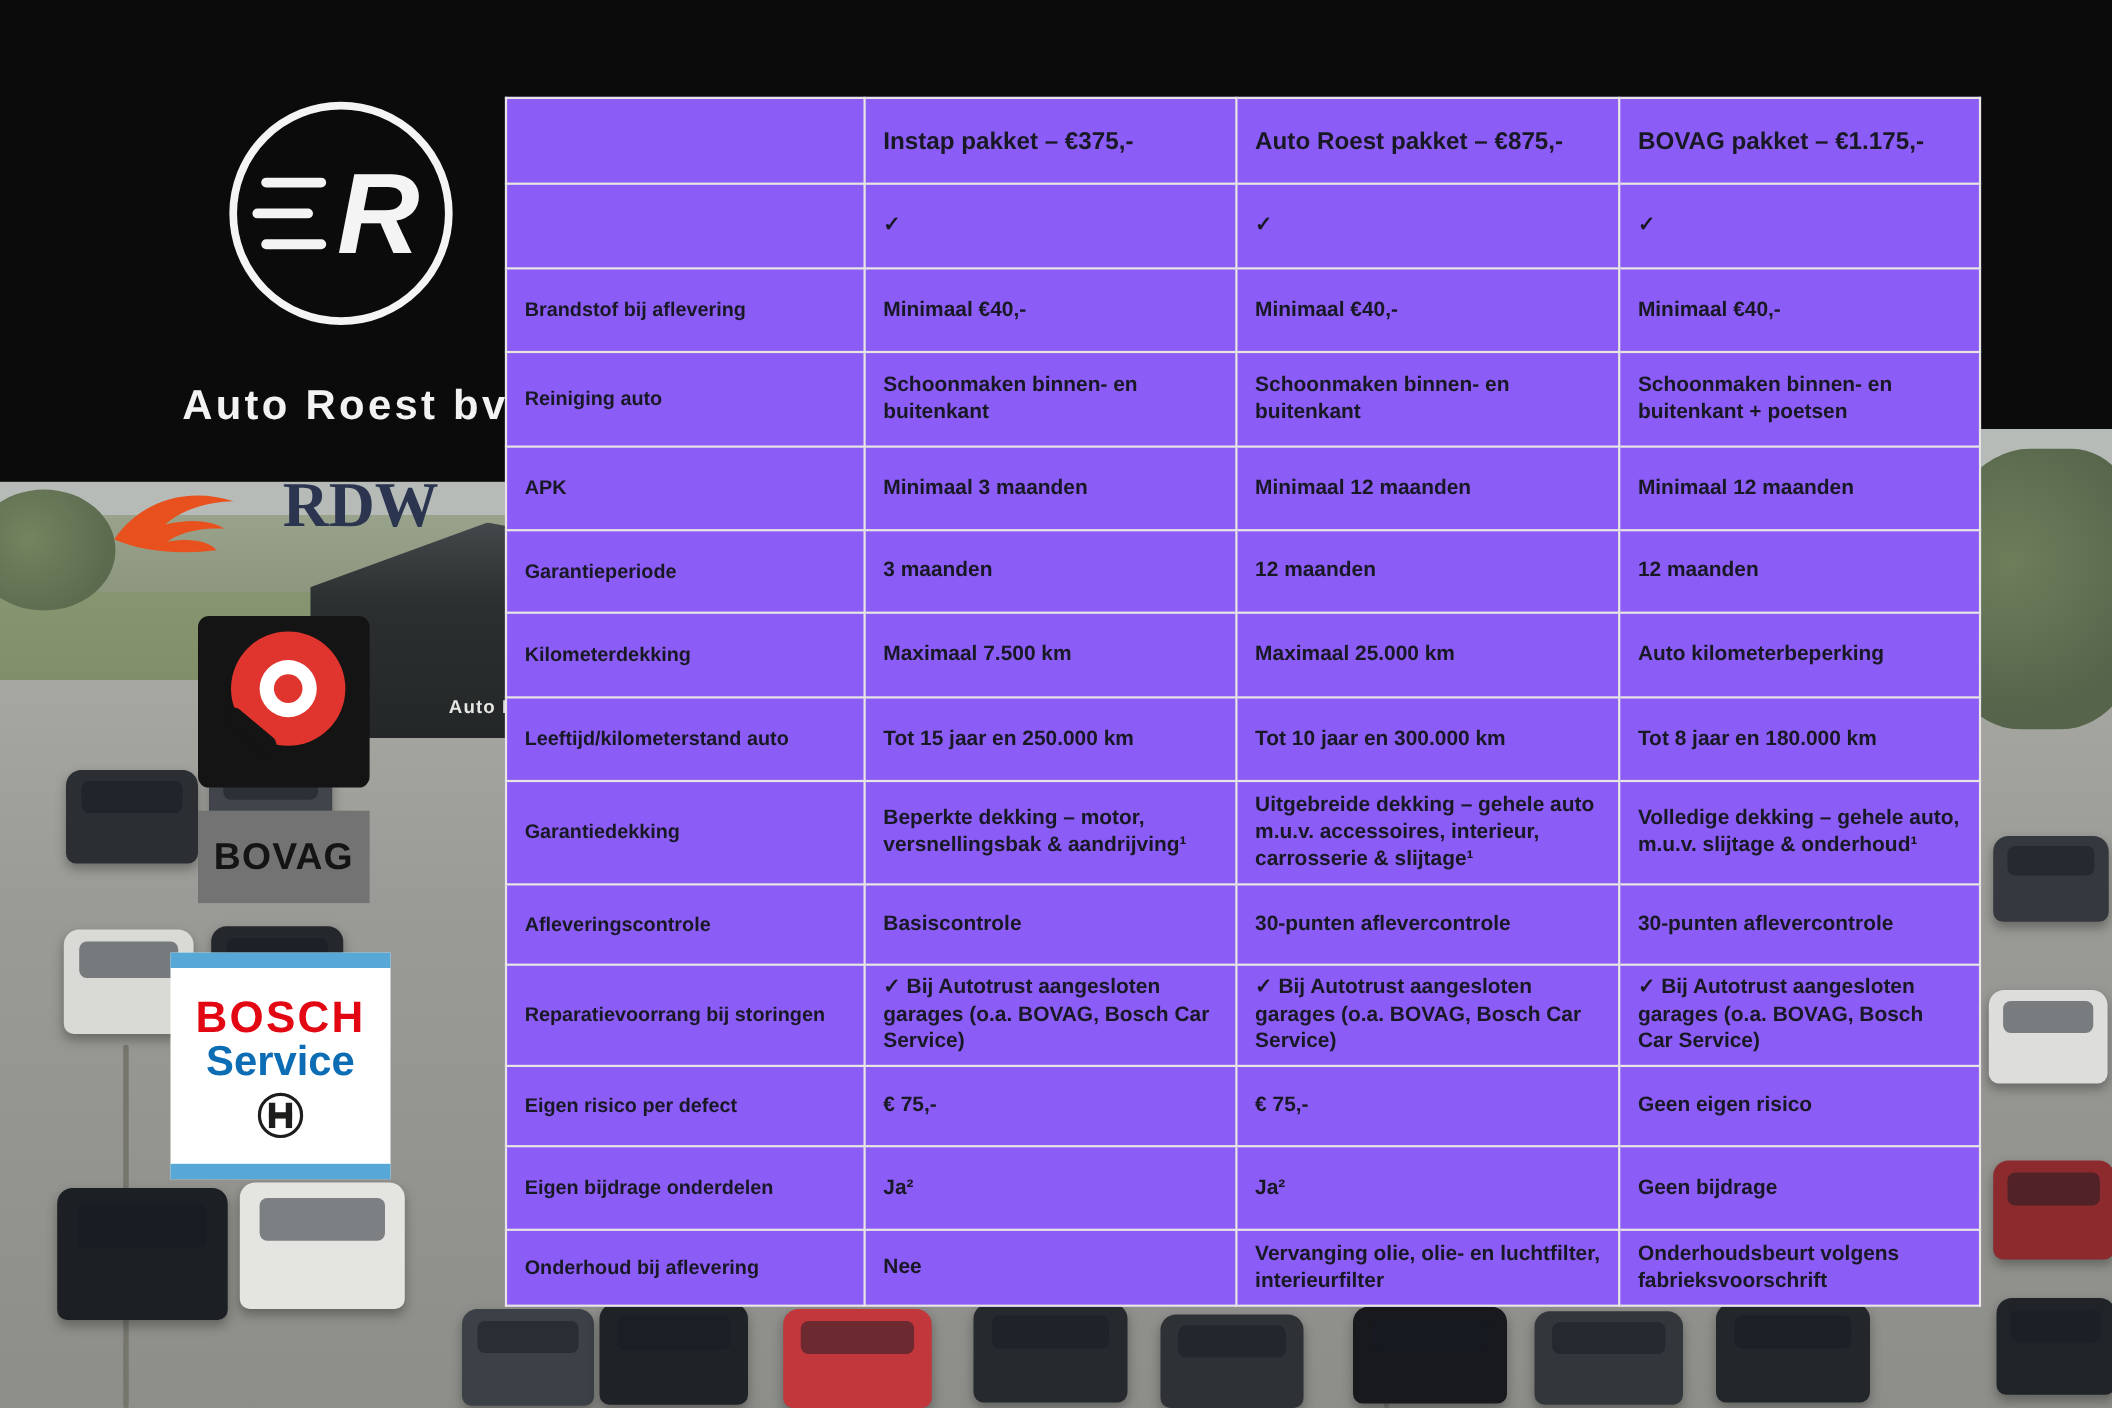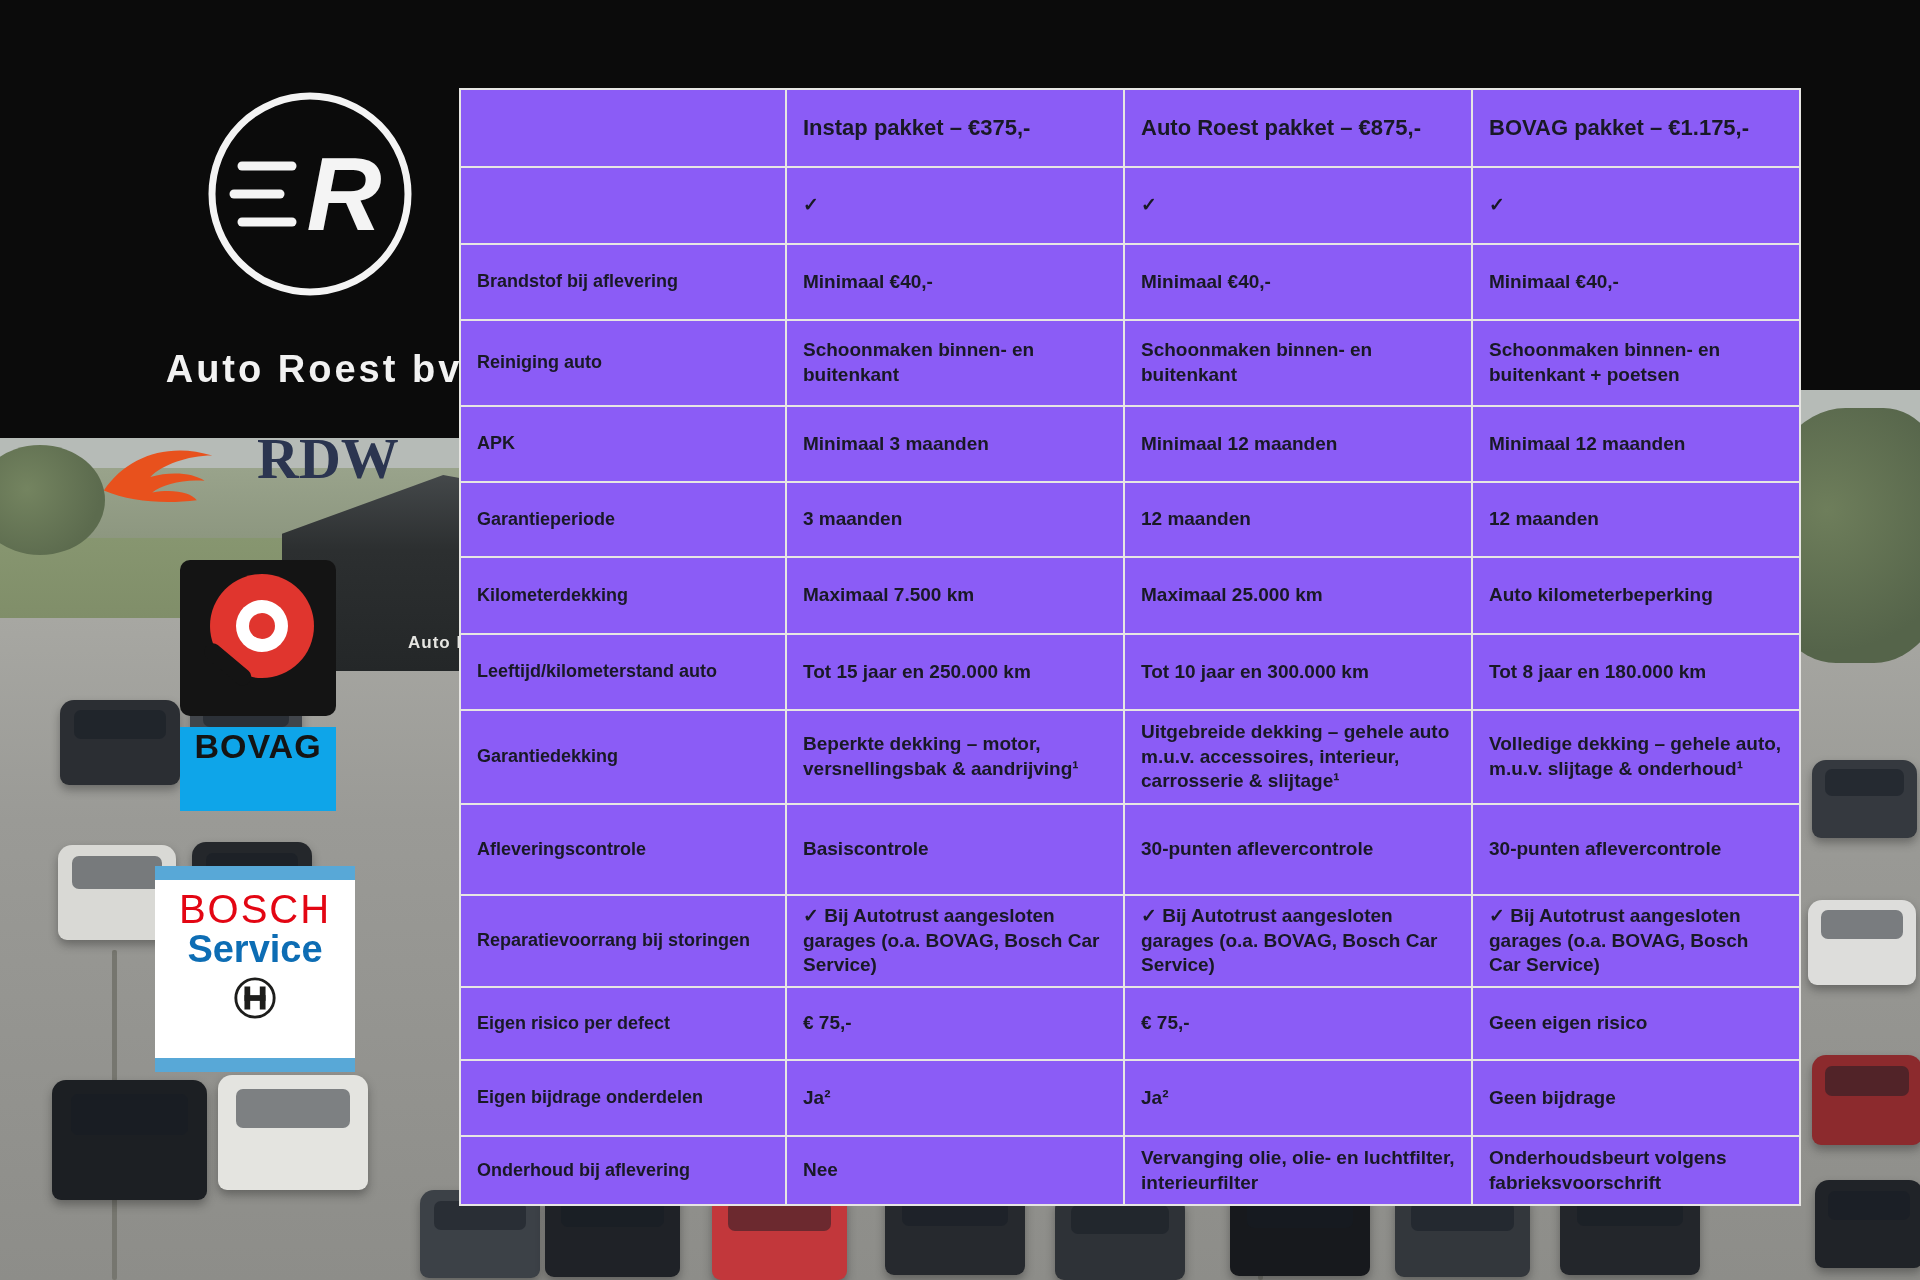--- a/index.html
+++ b/index.html
@@ -41,50 +41,50 @@
   
   .rdw{position:absolute;left:98px;top:430px;width:310px;height:100px;
     display:flex;align-items:flex-start;gap:4px}
   .rdw-mark{width:155px;height:88px;flex:0 0 auto}
   .rdw-text{font-family:"Liberation Serif",serif;font-weight:bold;font-size:58px;
     color:#2b3550;line-height:1}
 
   .bovag{position:absolute;left:180px;top:560px;width:156px}
   .bovag-mark{width:156px;height:156px;background:#141414;border-radius:10px;
     display:flex;align-items:center;justify-content:center}
-  .bovag-band{margin-top:11px;width:156px;height:84px;background:#0ea5e9;
-    display:flex;align-items:flex-start;justify-content:center}
+  .bovag-band{margin-top:21px;width:156px;height:84px;background:#737373;
+    display:flex;align-items:center;justify-content:center}
   .bovag-text{font-size:34px;font-weight:bold;color:#141414;letter-spacing:1px}
 
   .bosch{position:absolute;left:155px;top:866px;width:200px;height:206px;background:#ffffff;
     display:flex;flex-direction:column;align-items:center}
   .bosch-bar{width:100%;height:14px;background:#58a8d7;flex:0 0 auto}
   .bosch-bar.bottom{margin-top:auto}
-  .bosch-name{margin-top:8px;font-size:40px;font-weight:normal;color:#e30613;letter-spacing:2px;line-height:1.05}
+  .bosch-name{margin-top:24px;font-size:40px;font-weight:bold;color:#e30613;letter-spacing:2px;line-height:1.05}
   .bosch-service{font-size:38px;font-weight:bold;color:#0d6db4;line-height:1.05}
   .bosch-symbol{width:46px;height:46px;margin:5px 0 4px}
 
   
   .pkg-table{position:absolute;left:459px;top:88px;width:1340px;
     border-collapse:collapse;background:#8b5cf6;table-layout:fixed;color:#191926}
   .pkg-table th,.pkg-table td{border:2px solid #e7e6e3;padding:8px 16px;
     text-align:left;vertical-align:middle;font-weight:bold;overflow:hidden}
   .pkg-table th{font-size:22px}
   .pkg-table td{font-size:19px;line-height:1.3}
   .pkg-table td.lbl{font-size:18px}
   .pkg-table thead tr{height:78px}
   .pkg-table tbody tr:nth-child(1){height:77px}
   .pkg-table tbody tr:nth-child(2){height:76px}
   .pkg-table tbody tr:nth-child(3){height:86px}
   .pkg-table tbody tr:nth-child(4){height:76px}
   .pkg-table tbody tr:nth-child(5){height:75px}
   .pkg-table tbody tr:nth-child(6){height:77px}
   .pkg-table tbody tr:nth-child(7){height:76px}
   .pkg-table tbody tr:nth-child(8){height:94px}
-  .pkg-table tbody tr:nth-child(9){height:91px}
+  .pkg-table tbody tr:nth-child(9){height:73px}
   .pkg-table tbody tr:nth-child(10){height:92px}
   .pkg-table tbody tr:nth-child(11){height:73px}
   .pkg-table tbody tr:nth-child(12){height:76px}
   .pkg-table tbody tr:nth-child(13){height:69px}
 </style>
 </head>
 <body>
 
 <div class="photo">
   <div class="trees-left"></div>

